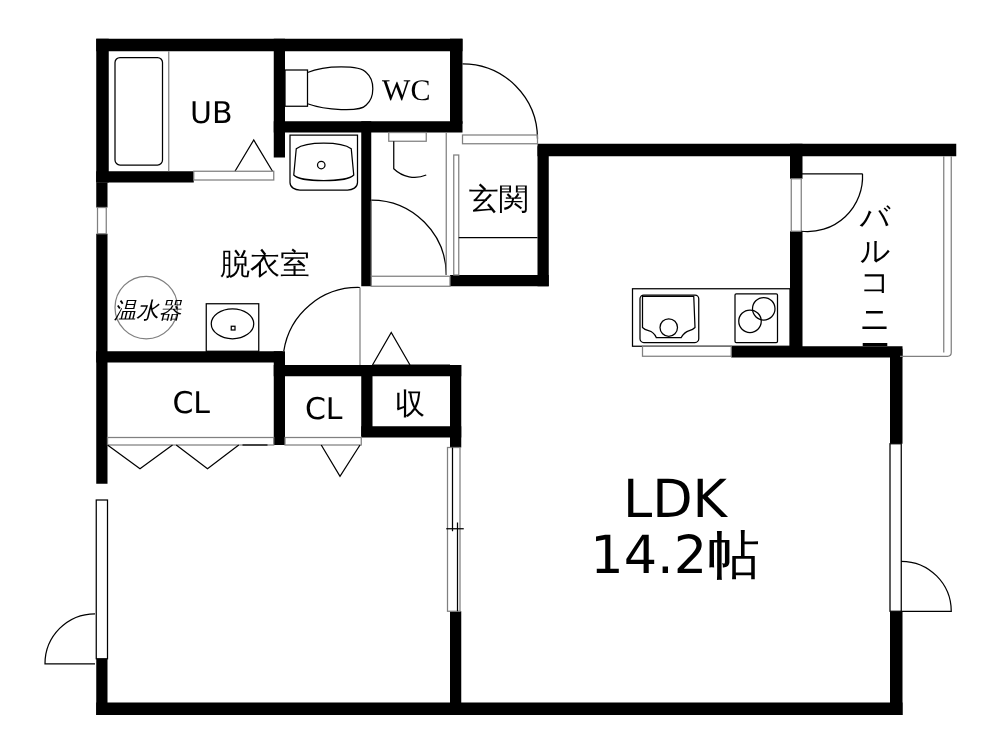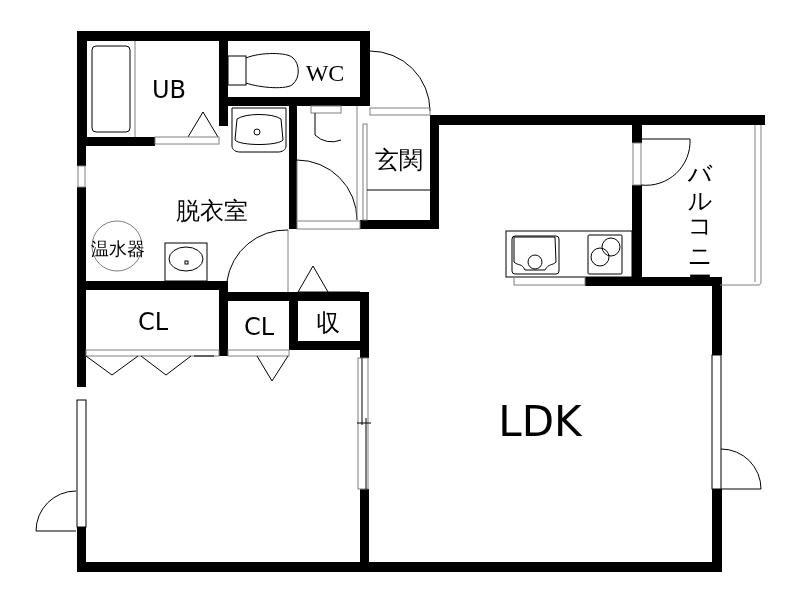--- a/index.html
+++ b/index.html
@@ -1,20 +1,20 @@
 <!DOCTYPE html>
 <html><head>
 <meta charset="utf-8">
 <style>
   html, body { margin:0; padding:0; background:#ffffff; }
   body { width:800px; height:600px; overflow:hidden; position:relative; font-family:"DejaVu Sans", sans-serif; }
   #plan { position:absolute; left:0; top:0; width:800px; height:600px; }
   .lbl { position:absolute; color:#000; white-space:nowrap; line-height:1; transform:translate(-50%,-50%); text-align:center; }
   .lbl-s { font-size:24px; }
-  .lbl-xs { font-size:18px; }
+  .lbl-xs { font-size:18px;font-style:italic; }
   .lbl-l { font-size:42px; line-height:1.08; }
   .vert { writing-mode:vertical-rl; font-size:24px; letter-spacing:2px; }
 </style>
 </head>
 <body>
 
 <svg id="plan" viewBox="0 0 800 600" xmlns="http://www.w3.org/2000/svg">
 
   <g fill="#000">
 
@@ -158,13 +158,14 @@
 <div class="lbl lbl-xs" style="left:118px;top:249px;">温水器</div>
 <div class="lbl lbl-s" style="left:153px;top:322px;">CL</div>
 <div class="lbl lbl-s" style="left:259px;top:327px;">CL</div>
 <div class="lbl lbl-s" style="left:328px;top:323px;">収</div>
 <div class="lbl vert" style="left:700px;top:206px;">バルコニー</div>
 
 <div class="lbl lbl-l" style="left:222px;top:460px;">
 </div>
 <div class="lbl lbl-l" style="left:540px;top:422px;">
   <div>LDK</div>
+  <div>14.2帖</div>
 </div>
 
 </body></html>

